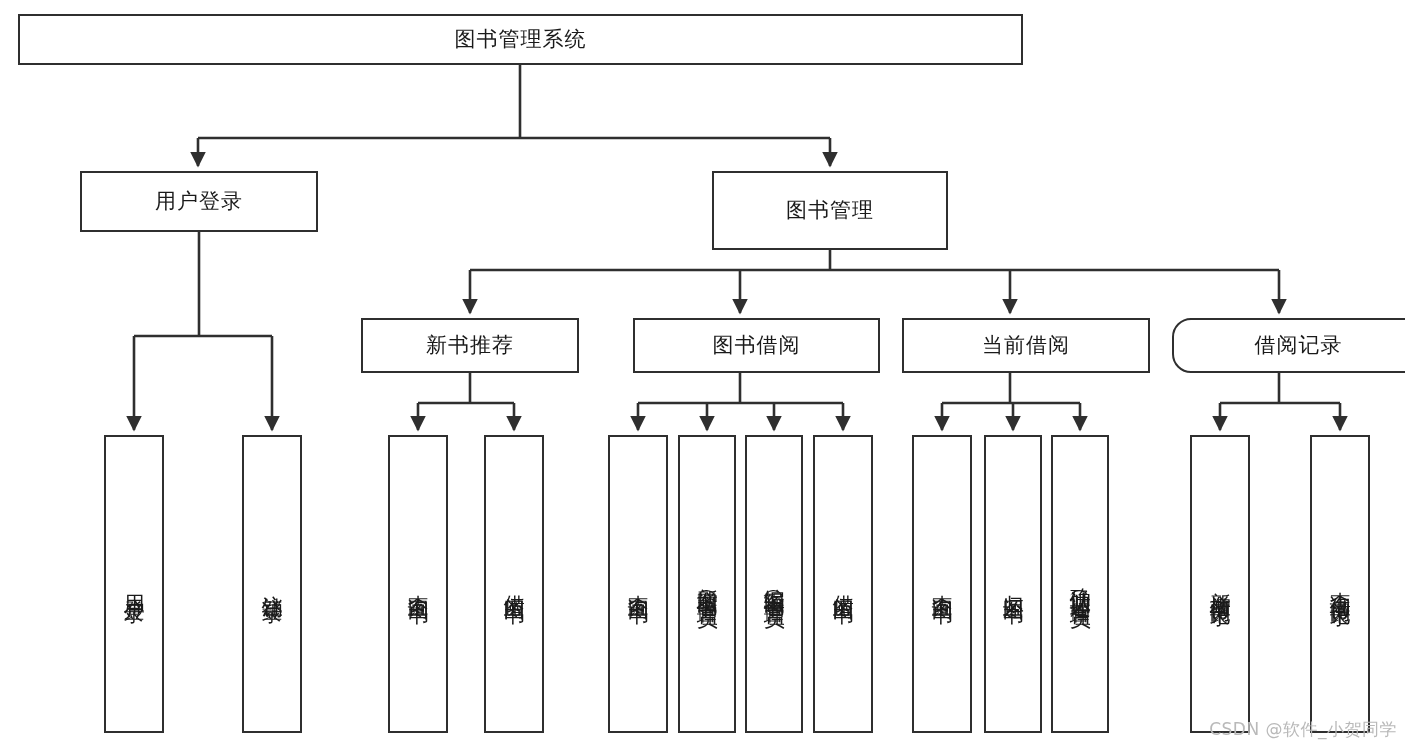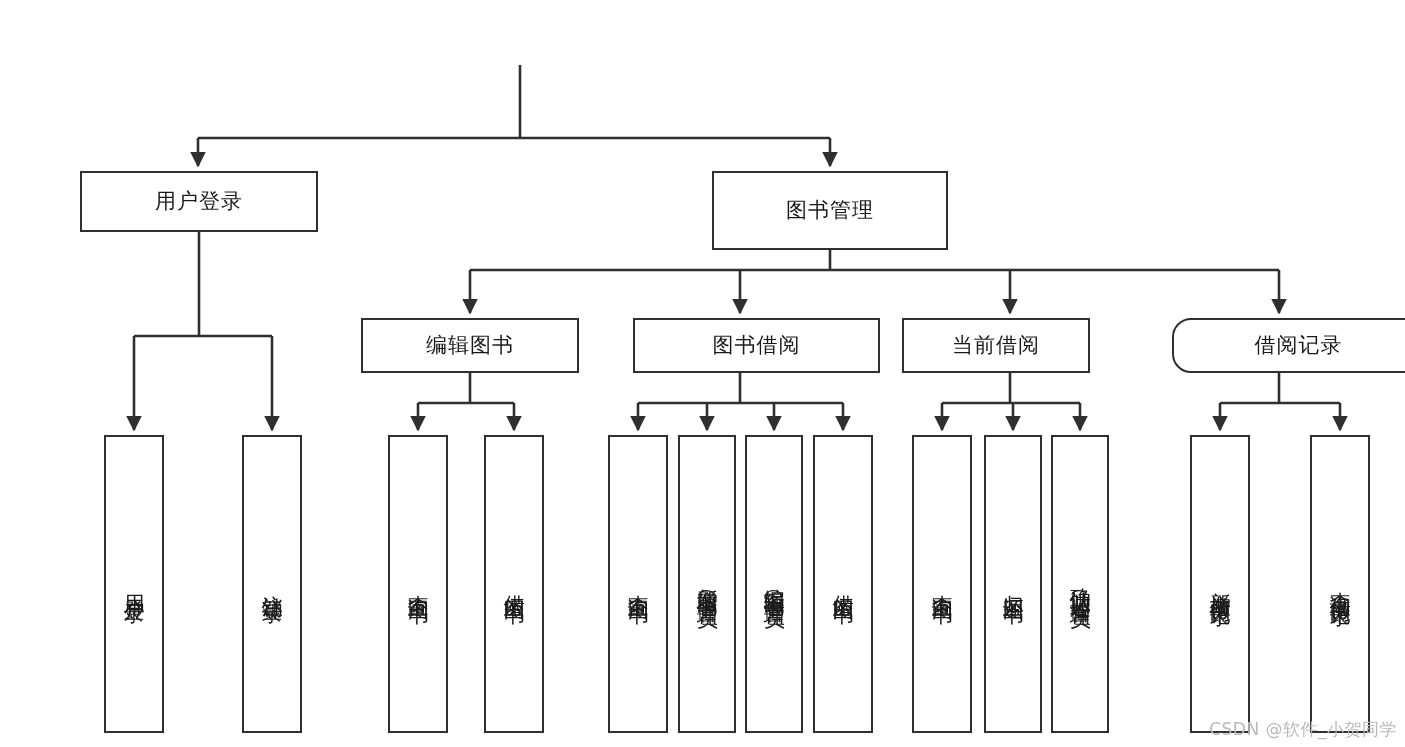--- a/index.html
+++ b/index.html
@@ -115,35 +115,38 @@
       <path d="M 1013 403 L 1013 430" marker-end="url(#arrow)"></path>
       <path d="M 1080 403 L 1080 430" marker-end="url(#arrow)"></path>
 
       <path d="M 1279 373 L 1279 403"></path>
       <path d="M 1220 403 L 1340 403"></path>
       <path d="M 1220 403 L 1220 430" marker-end="url(#arrow)"></path>
       <path d="M 1340 403 L 1340 430" marker-end="url(#arrow)"></path>
     </g>
   </svg>
 
+  <div class="node horiz" id="n-root" style="left: 18px; top: 14px; width: 1005px; height: 51px;">
+    <span>图书管理系统</span>
+  </div>
 
   <div id="nodes-host">
       <div class="node horiz" style="left: 80px; top: 171px; width: 238px; height: 61px;">
         <span class="">用户登录</span>
       </div>
       <div class="node horiz" style="left: 712px; top: 171px; width: 236px; height: 79px;">
         <span class="">图书管理</span>
       </div>
       <div class="node horiz" style="left: 361px; top: 318px; width: 218px; height: 55px;">
-        <span class="">编辑图书</span>
+        <span class="">新书推荐</span>
       </div>
       <div class="node horiz" style="left: 633px; top: 318px; width: 247px; height: 55px;">
         <span class="">图书借阅</span>
       </div>
-      <div class="node horiz" style="left: 902px; top: 318px; width: 188px; height: 55px;">
+      <div class="node horiz" style="left: 902px; top: 318px; width: 248px; height: 55px;">
         <span class="">当前借阅</span>
       </div>
       <div class="node horiz" style="left: 1172px; top: 318px; width: 253px; height: 55px; border-radius: 19px;">
         <span class="">借阅记录</span>
       </div>
       <div class="node vert" style="left: 104px; top: 435px; width: 60px; height: 298px;">
         <span class="vtext">用户登录</span>
       </div>
       <div class="node vert" style="left: 242px; top: 435px; width: 60px; height: 298px;">
         <span class="vtext">注销登录</span>

